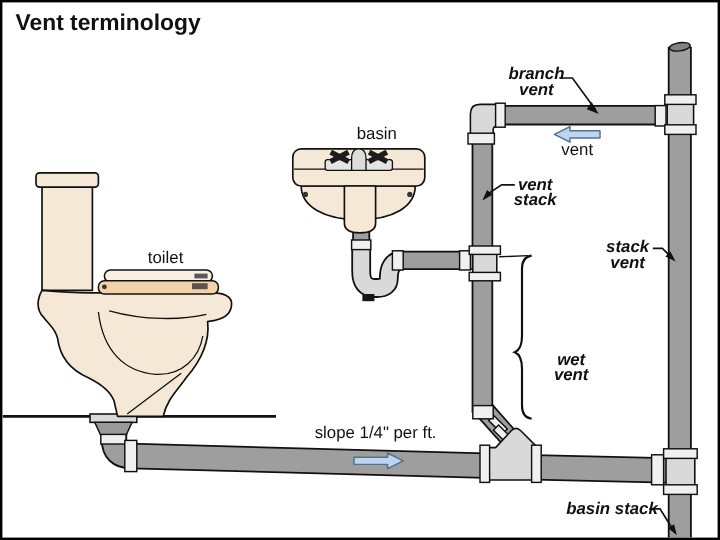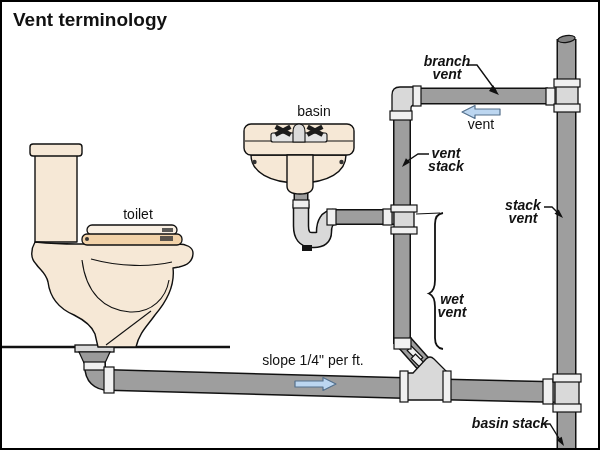--- a/index.html
+++ b/index.html
@@ -195,21 +195,21 @@
   <div class="lbl term" style="left:444px;top:145px;">
     <div>vent</div>
     <div>stack</div>
   </div>
 
   <div class="lbl term" style="left:521px;top:197px;">
     <div>stack</div>
     <div>vent</div>
   </div>
 
-  <div class="lbl term" style="left:450px;top:291px;">
+  <div class="lbl term" style="left:474px;top:291px;">
     <div>wet</div>
     <div>vent</div>
   </div>
 
   <div class="lbl" style="left:312px;top:103px;">basin</div>
 
   <div class="lbl" style="left:136px;top:206px;">toilet</div>
 
   <div class="lbl" style="left:311px;top:352px;">slope 1/4" per ft.</div>
 

